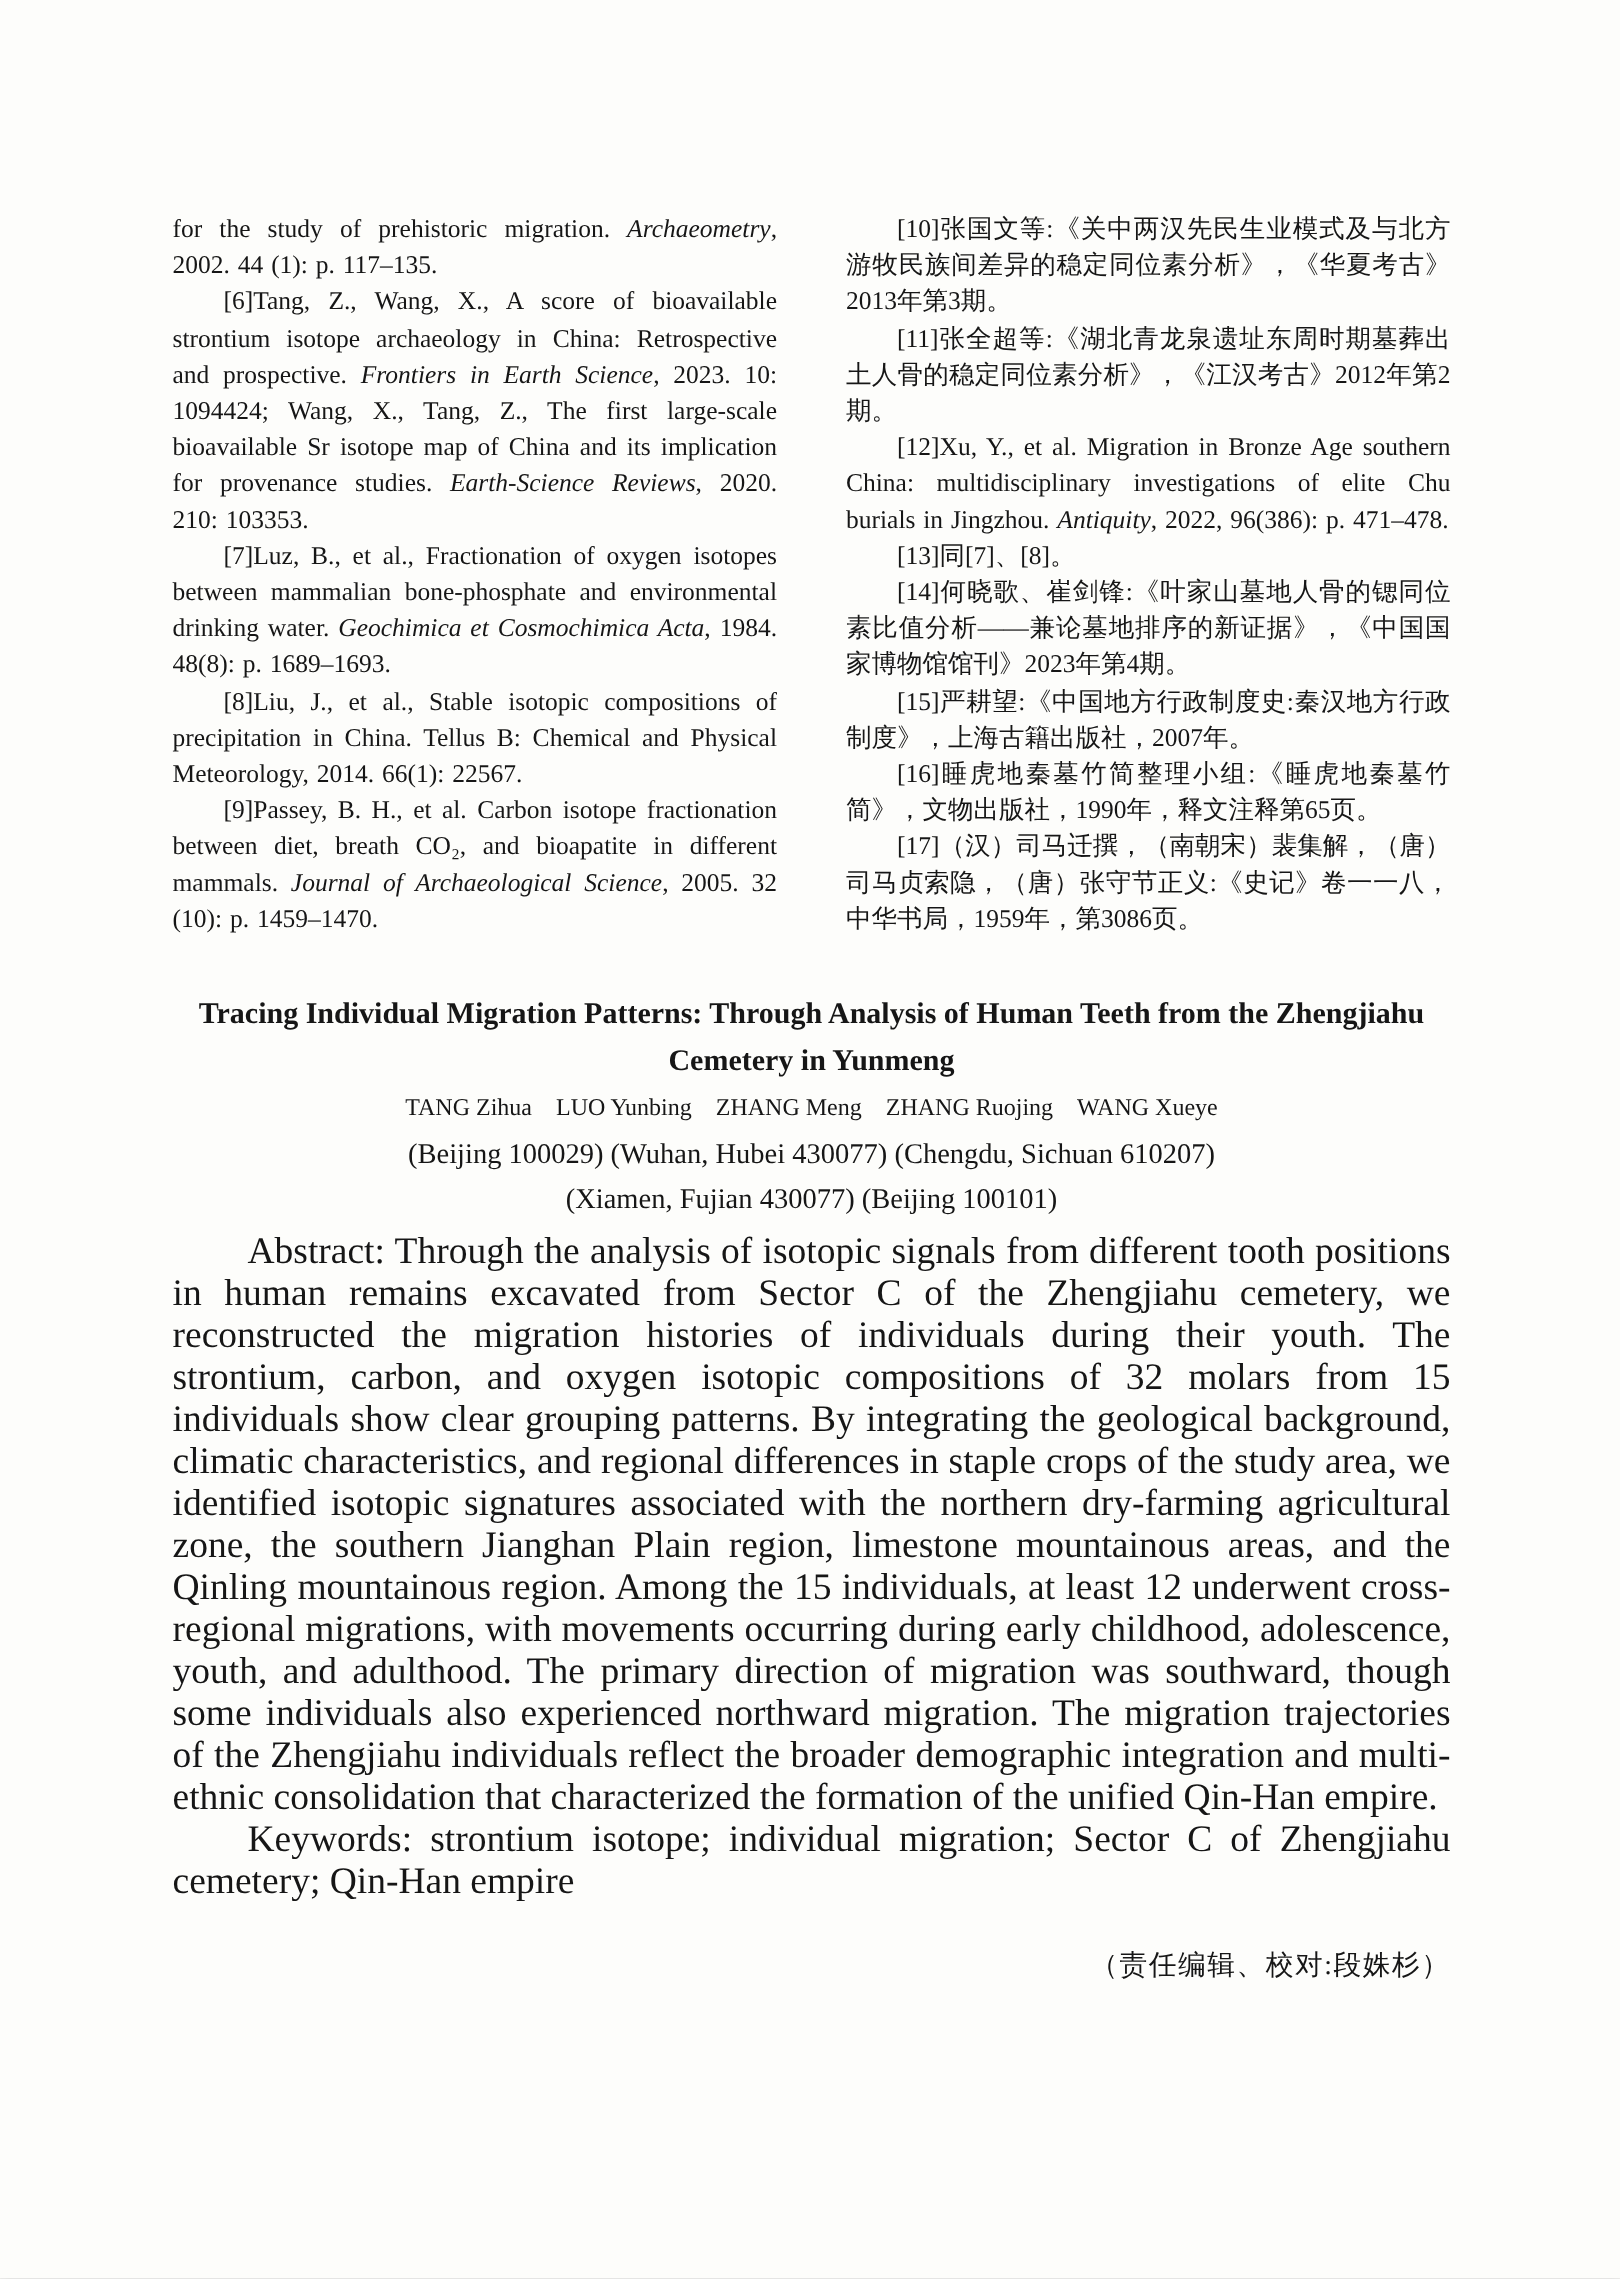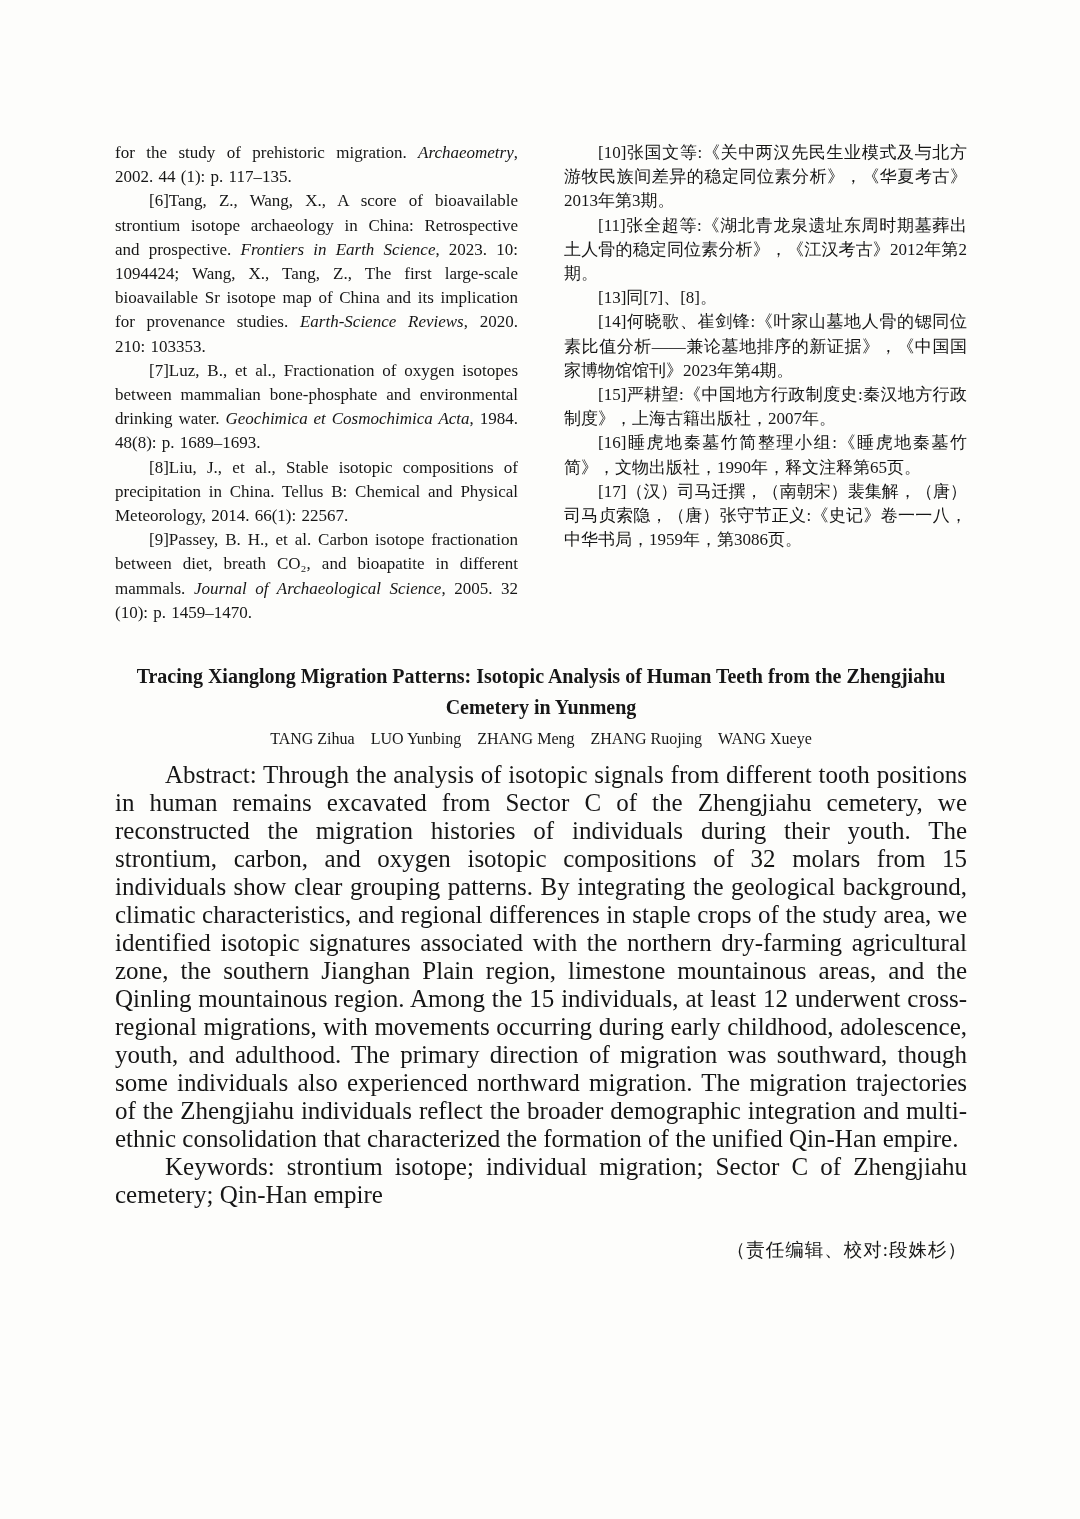--- a/index.html
+++ b/index.html
@@ -75,35 +75,40 @@
       <div class="ref-col">
           <p class="ref noindent"><span>for the study of prehistoric migration. </span><span class="it">Archaeometry</span><span>, 2002. 44 (1): p. 117–135.</span></p>
           <p class="ref"><span>[6]Tang, Z., Wang, X., A score of bioavailable strontium isotope archaeology in China: Retrospective and prospective. </span><span class="it">Frontiers in Earth Science</span><span>, 2023. 10: 1094424; Wang, X., Tang, Z., The first large-scale bioavailable Sr isotope map of China and its implication for provenance studies. </span><span class="it">Earth-Science Reviews</span><span>, 2020. 210: 103353.</span></p>
           <p class="ref"><span>[7]Luz, B., et al., Fractionation of oxygen isotopes between mammalian bone-phosphate and environmental drinking water. </span><span class="it">Geochimica et Cosmochimica Acta</span><span>, 1984. 48(8): p. 1689–1693.</span></p>
           <p class="ref"><span>[8]Liu, J., et al., Stable isotopic compositions of precipitation in China. Tellus B: Chemical and Physical Meteorology, 2014. 66(1): 22567.</span></p>
           <p class="ref"><span>[9]Passey, B. H., et al. Carbon isotope fractionation between diet, breath CO₂, and bioapatite in different mammals. </span><span class="it">Journal of Archaeological Science</span><span>, 2005. 32 (10): p. 1459–1470.</span></p>
         </div>
       <div class="ref-col">
           <p class="ref"><span>[10]张国文等:《关中两汉先民生业模式及与北方游牧民族间差异的稳定同位素分析》，《华夏考古》2013年第3期。</span></p>
           <p class="ref"><span>[11]张全超等:《湖北青龙泉遗址东周时期墓葬出土人骨的稳定同位素分析》，《江汉考古》2012年第2期。</span></p>
+          <p class="ref"><span>[12]Xu, Y., et al. Migration in Bronze Age southern China: multidisciplinary investigations of elite Chu burials in Jingzhou. </span><span class="it">Antiquity</span><span>, 2022, 96(386): p. 471–478.</span></p>
           <p class="ref"><span>[13]同[7]、[8]。</span></p>
           <p class="ref"><span>[14]何晓歌、崔剑锋:《叶家山墓地人骨的锶同位素比值分析——兼论墓地排序的新证据》，《中国国家博物馆馆刊》2023年第4期。</span></p>
           <p class="ref"><span>[15]严耕望:《中国地方行政制度史:秦汉地方行政制度》，上海古籍出版社，2007年。</span></p>
           <p class="ref"><span>[16]睡虎地秦墓竹简整理小组:《睡虎地秦墓竹简》，文物出版社，1990年，释文注释第65页。</span></p>
           <p class="ref"><span>[17]（汉）司马迁撰，（南朝宋）裴集解，（唐）司马贞索隐，（唐）张守节正义:《史记》卷一一八，中华书局，1959年，第3086页。</span></p>
         </div>
     </div>
 
     <div class="article">
       <div class="title">
-        <div>Tracing Xianglong Migration Patterns: Isotopic Analysis of Human Teeth from the Zhengjiahu</div>
+        <div>Tracing Individual Migration Patterns: Through Analysis of Human Teeth from the Zhengjiahu</div>
         <div>Cemetery in Yunmeng</div>
       </div>
       <div class="authors">
         <div>TANG Zihua LUO Yunbing ZHANG Meng ZHANG Ruojing WANG Xueye</div>
+      </div>
+      <div class="affils">
+        <div>(Beijing 100029) (Wuhan, Hubei 430077) (Chengdu, Sichuan 610207)</div>
+        <div>(Xiamen, Fujian 430077) (Beijing 100101)</div>
       </div>
     </div>
 
     <p class="abstract">Abstract: Through the analysis of isotopic signals from different tooth positions in human remains excavated from Sector C of the Zhengjiahu cemetery, we reconstructed the migration histories of individuals during their youth. The strontium, carbon, and oxygen isotopic compositions of 32 molars from 15 individuals show clear grouping patterns. By integrating the geological background, climatic characteristics, and regional differences in staple crops of the study area, we identified isotopic signatures associated with the northern dry-farming agricultural zone, the southern Jianghan Plain region, limestone mountainous areas, and the Qinling mountainous region. Among the 15 individuals, at least 12 underwent cross-regional migrations, with movements occurring during early childhood, adolescence, youth, and adulthood. The primary direction of migration was southward, though some individuals also experienced northward migration. The migration trajectories of the Zhengjiahu individuals reflect the broader demographic integration and multi-ethnic consolidation that characterized the formation of the unified Qin-Han empire.</p>
     <p class="keywords">Keywords: strontium isotope; individual migration; Sector C of Zhengjiahu cemetery; Qin-Han empire</p>
 
     <div class="editor-note">（责任编辑、校对:段姝杉）</div>
   </div>
 
   <div class="page-number">98</div>

